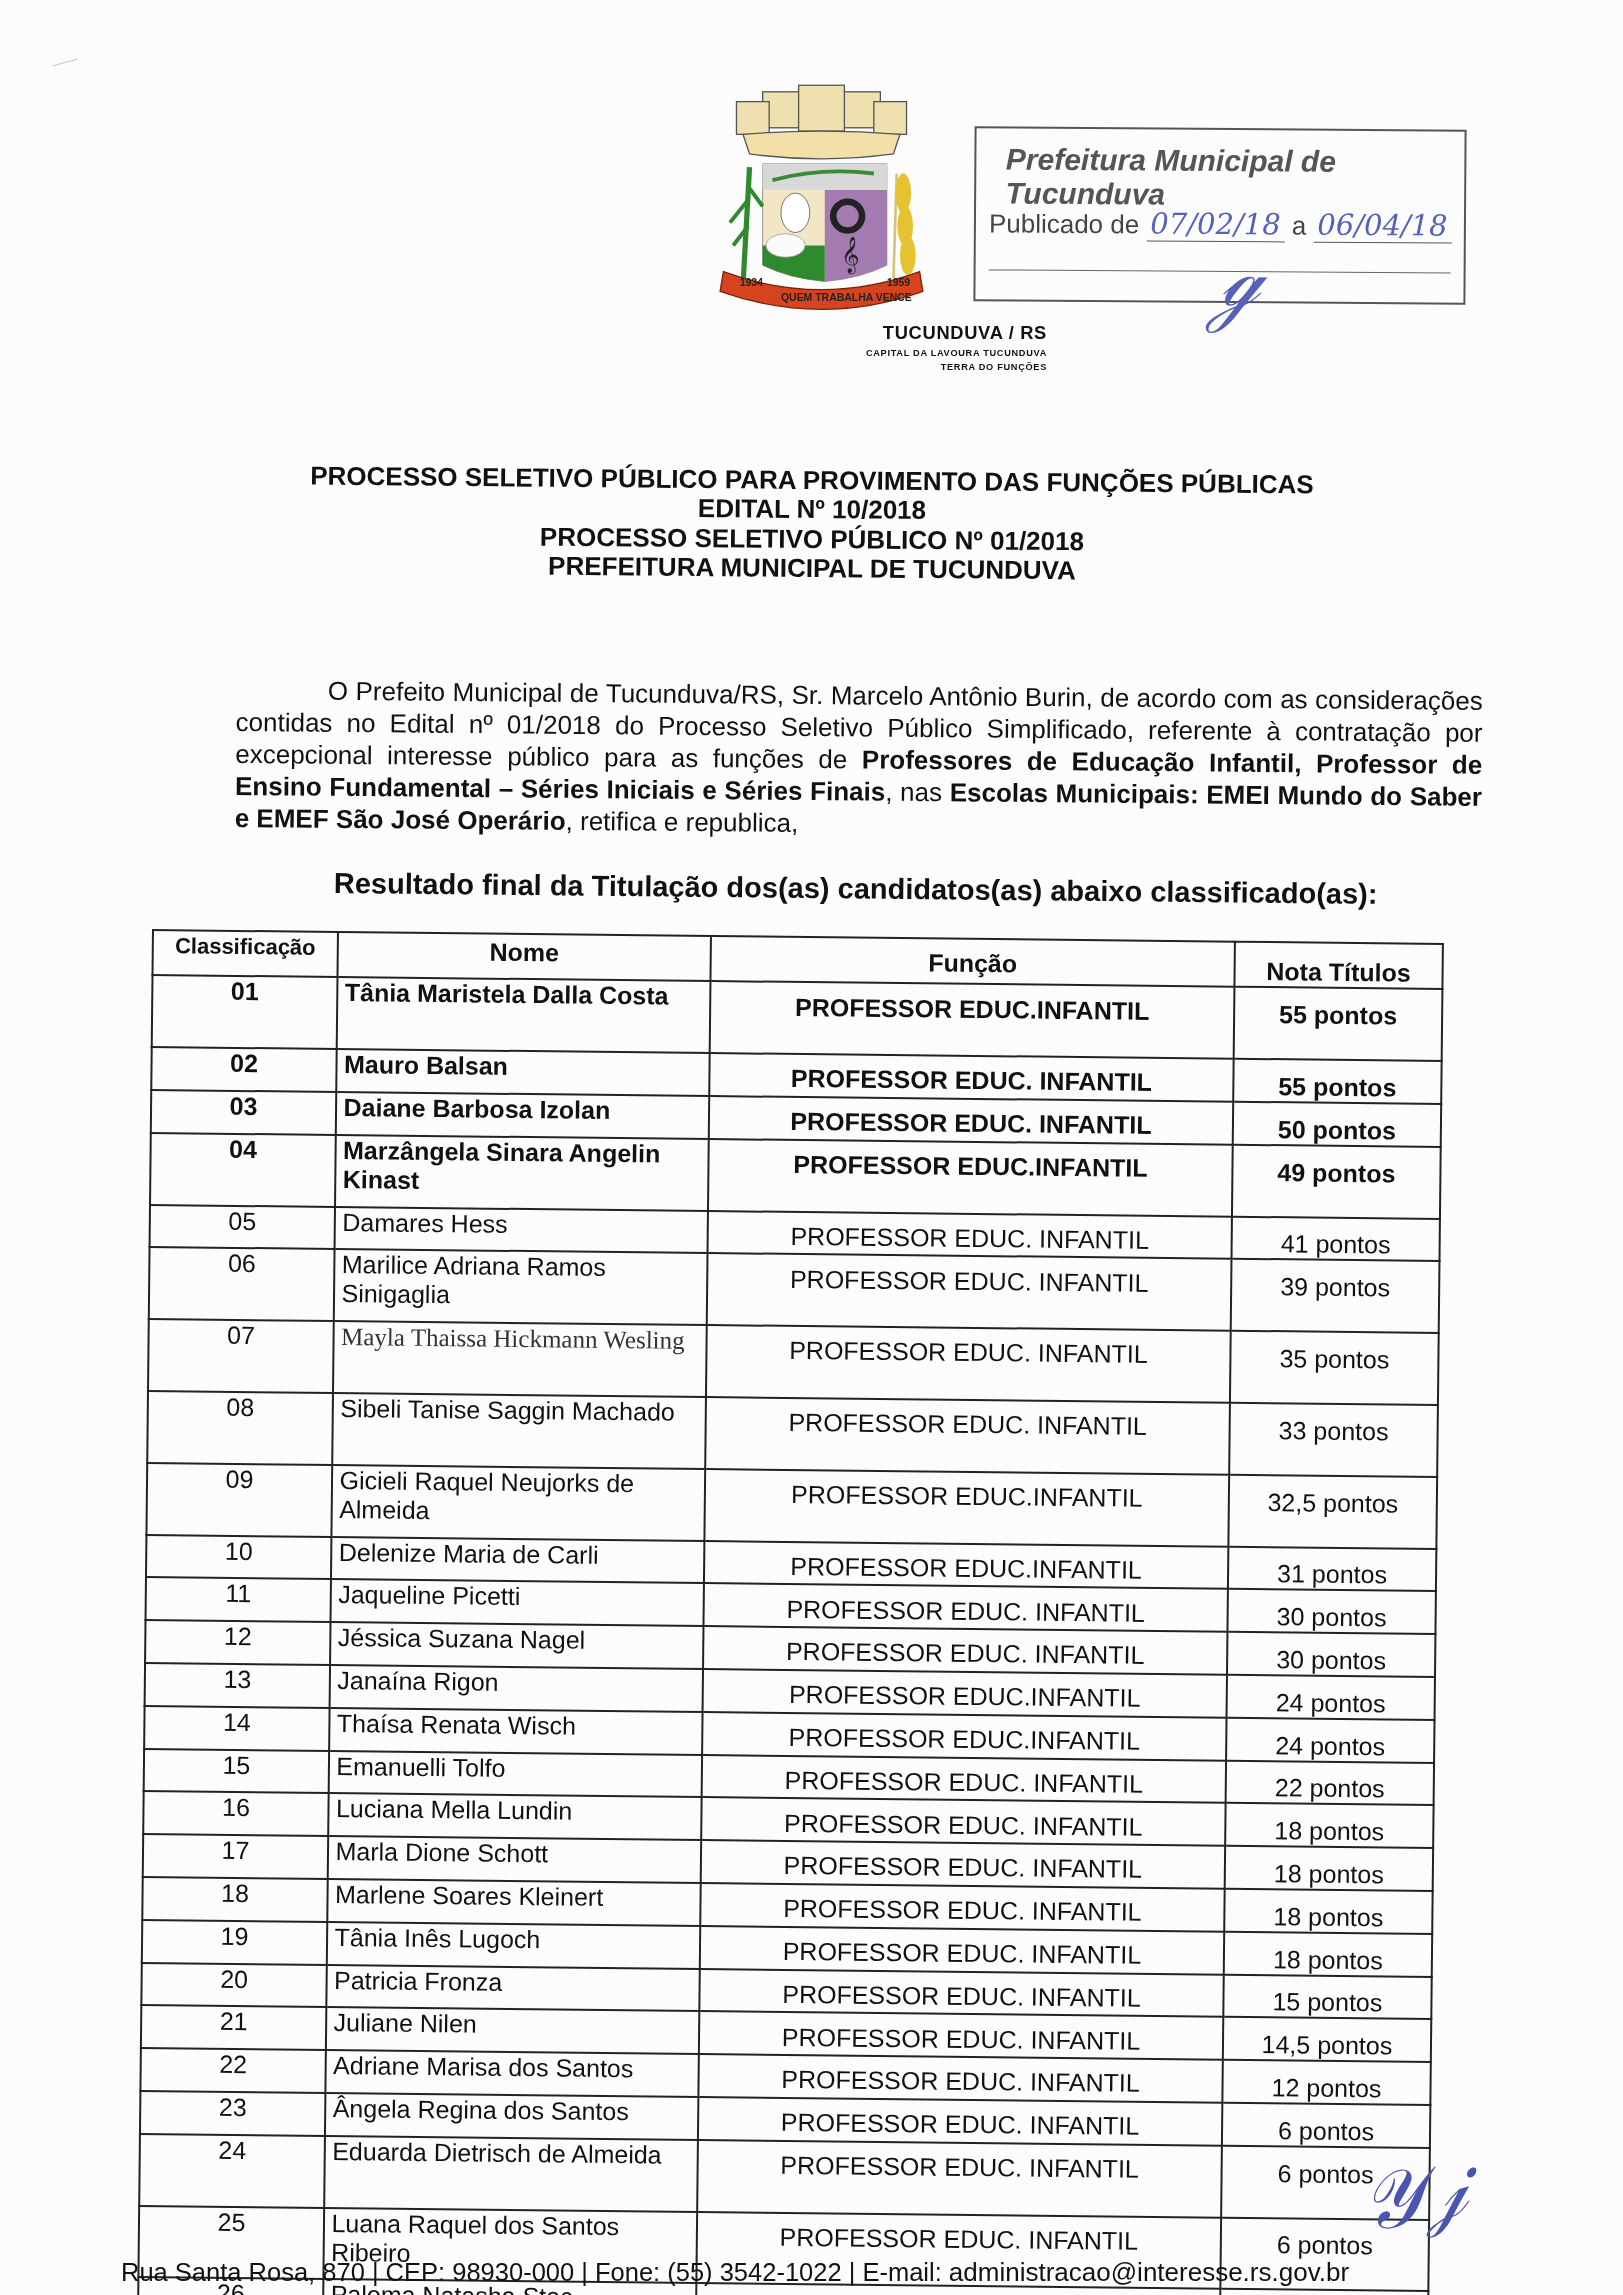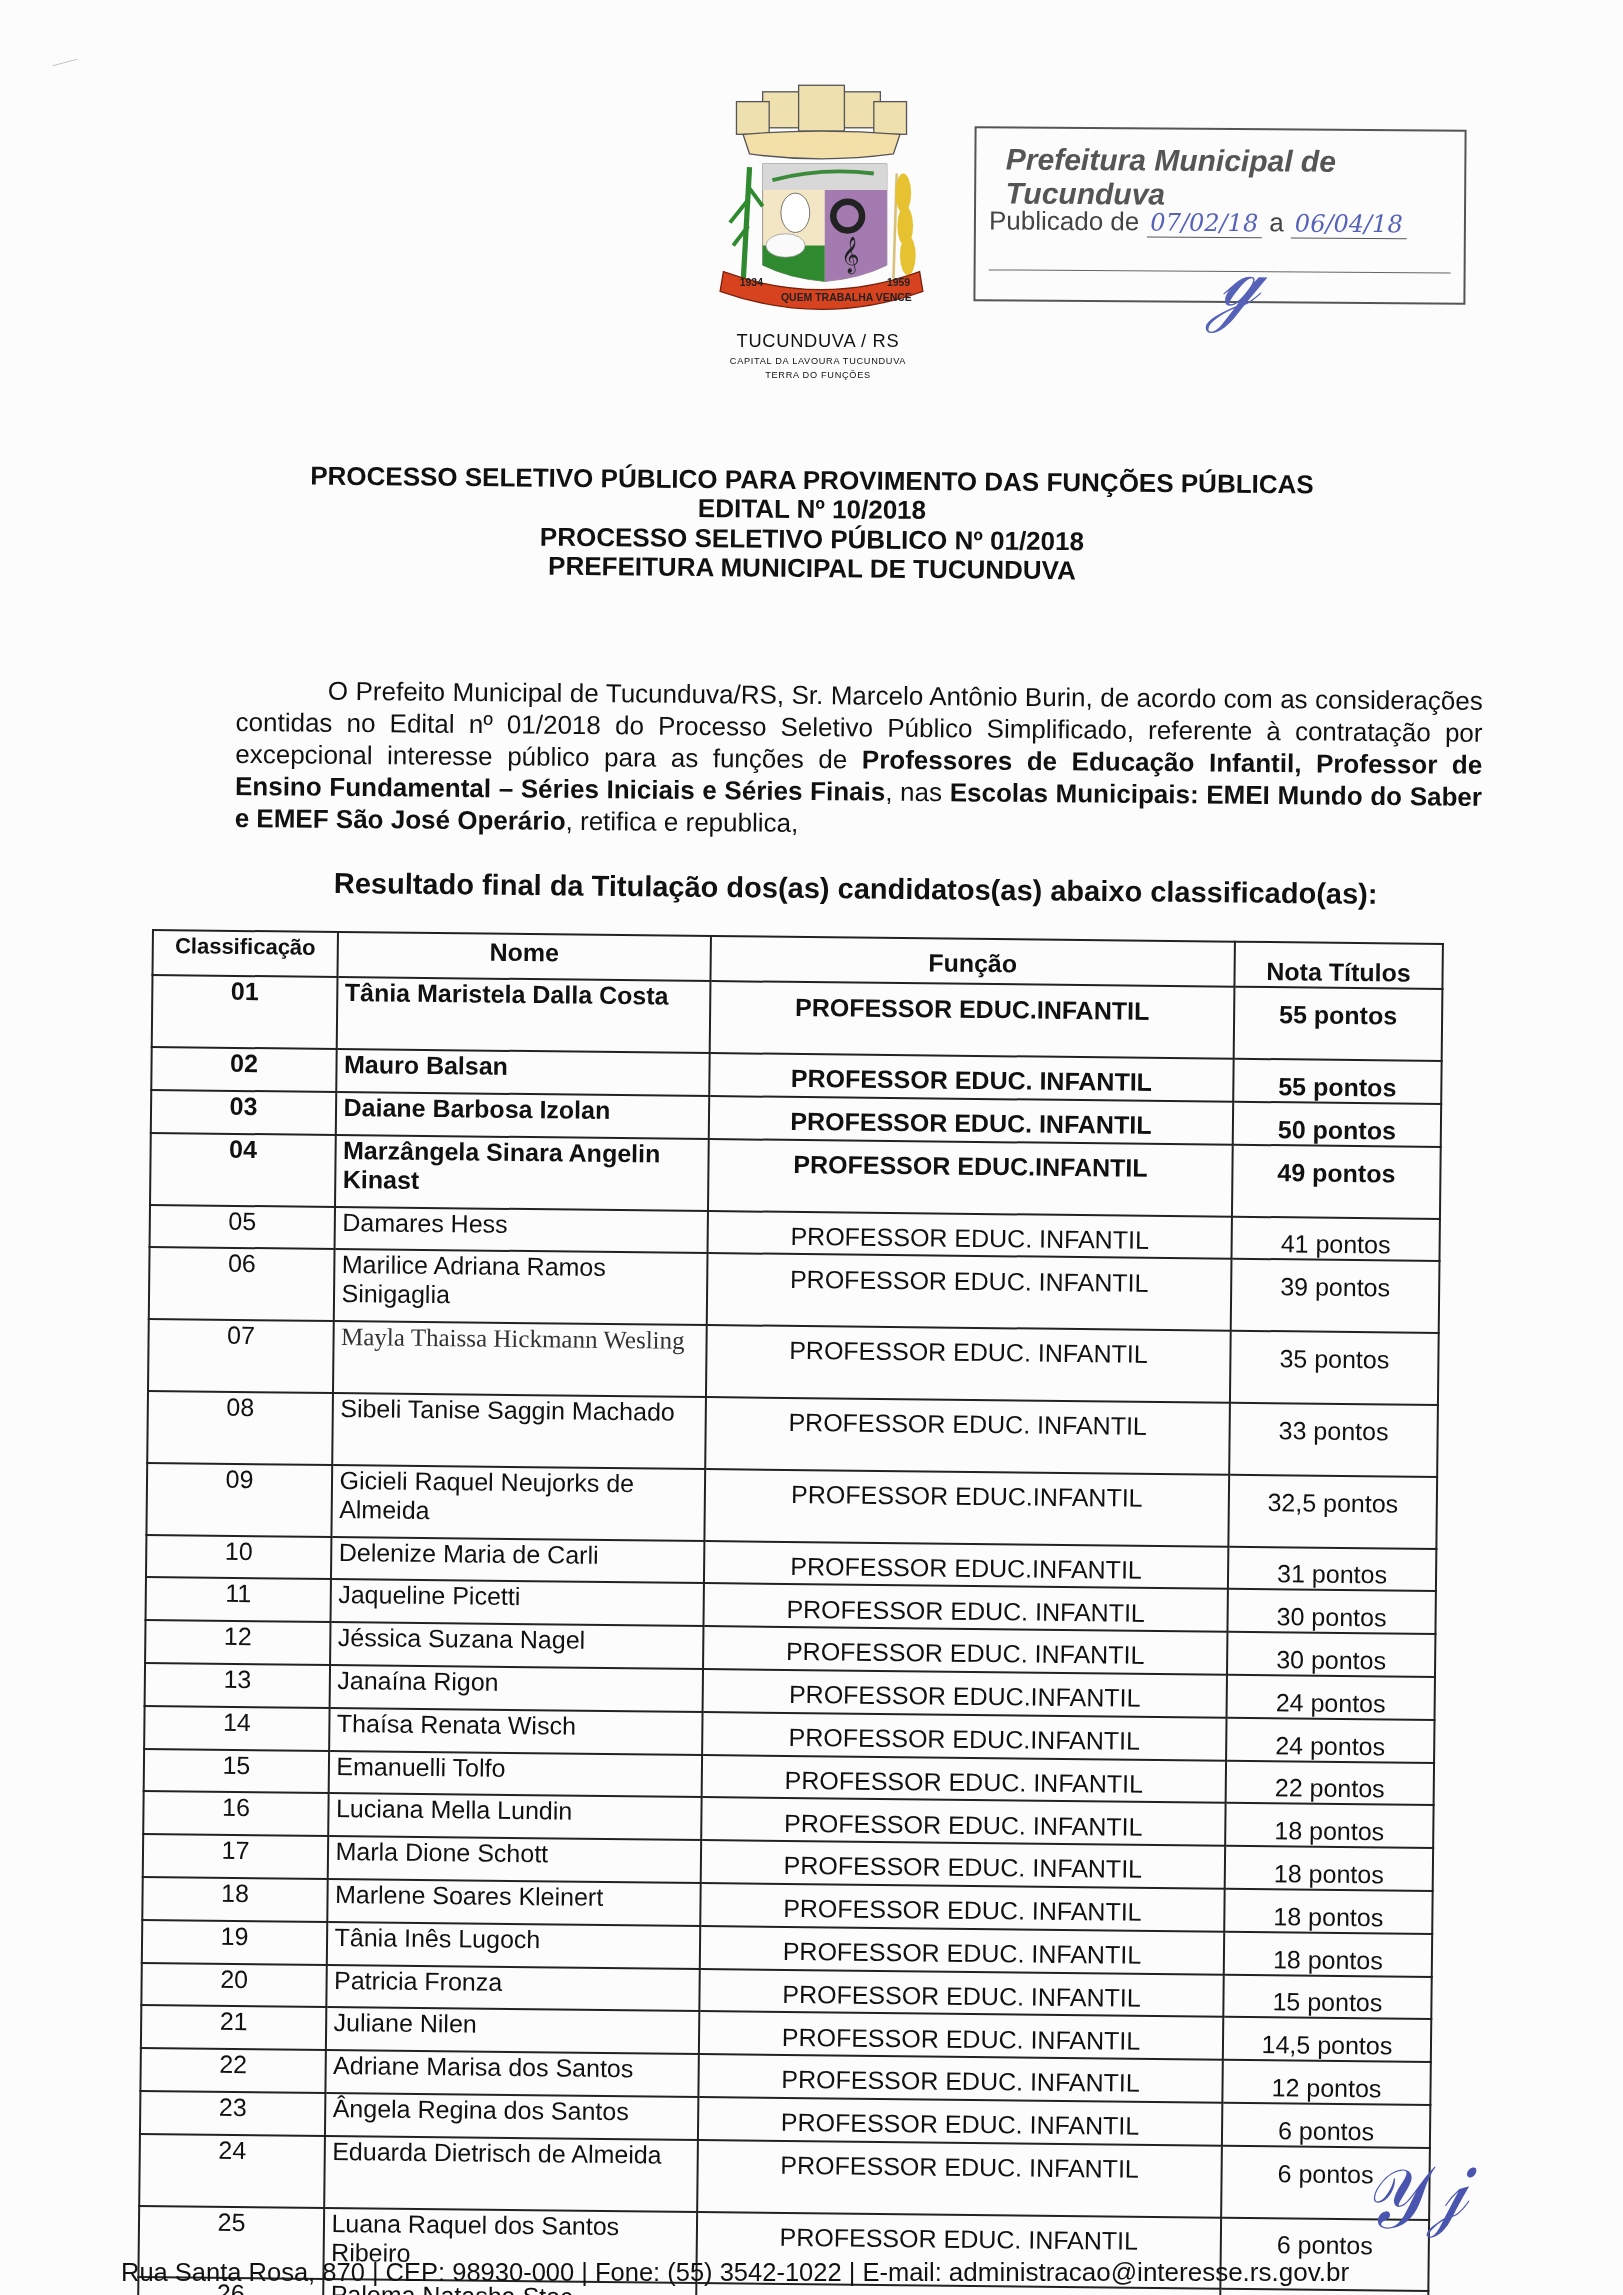--- a/index.html
+++ b/index.html
@@ -2,30 +2,30 @@
 <html style="font-size:10.5px"><head>
 <meta charset="utf-8">
 <style>
   html, body { margin:0; padding:0; background:#fdfdfd; }
   body { width:1624px; height:2295px; position:relative; overflow:hidden; font-family:"Liberation Sans", sans-serif; color:#111; }
   .page { position:absolute; left:0; top:0; width:1624px; height:2295px; background:#fcfcfc; }
 
   
   .crest { position:absolute; left:697px; top:82px; width:249px; height:242px; }
   .crest svg { width:100%; height:100%; }
-  .crest-caption { position:absolute; left:589px; top:330px; width:458px; text-align:center; font-weight:normal; }
+  .crest-caption { position:absolute; left:589px; top:322px; width:458px; text-align:right; font-weight:bold; }
   .crest-title { font-size:18.3px; letter-spacing:0.7px; }
   .crest-sub { font-size:9.2px; letter-spacing:0.7px; margin-top:3.9px; }
   .crest-sub2 { font-size:9.2px; letter-spacing:0.7px; margin-top:3.9px; }
 
   
   .stamp { position:absolute; left:974px; top:128px; width:488px; height:171px; border:2px solid #555; transform:rotate(0.4deg); }
   .stamp-title { position:absolute; left:29.5px; top:14.4px; font-size:30px; font-style:italic; font-weight:bold; color:#555; }
   .stamp-line { position:absolute; left:13px; top:77px; font-size:26px; color:#444; white-space:nowrap; }
-  .stamp-line .hand { font-family:"DejaVu Serif", serif; font-style:italic; color:#5562b8; font-size:24px; border-bottom:1.3px solid #555; padding:0 3.9px; }
+  .stamp-line .hand { font-family:"DejaVu Serif", serif; font-style:italic; color:#5562b8; font-size:29px; border-bottom:1.3px solid #555; padding:0 3.9px; }
   .stamp-rule { position:absolute; left:13px; right:13px; top:141px; border-top:1.3px solid #666; }
   .stamp-sig { position:absolute; left:242px; top:98px; font-family:"DejaVu Serif", serif; font-style:italic; font-size:72px; color:#5562b8; }
 
   
   .municipio { position:absolute; left:0; width:1624px; top:386px; text-align:center; font-family:"Liberation Serif", serif; font-size:33px; letter-spacing:0.7px; }
   .estado { position:absolute; left:0; width:1624px; top:425px; text-align:center; font-family:"Liberation Serif", serif; font-size:25px; }
   .hdr { position:absolute; left:0; width:1624px; text-align:center; font-weight:bold; font-size:26px; transform:rotate(0.5deg); }
   .h1 { top:465px; } .h2 { top:494px; } .h3 { top:524px; } .h4 { top:553px; }
 
   

